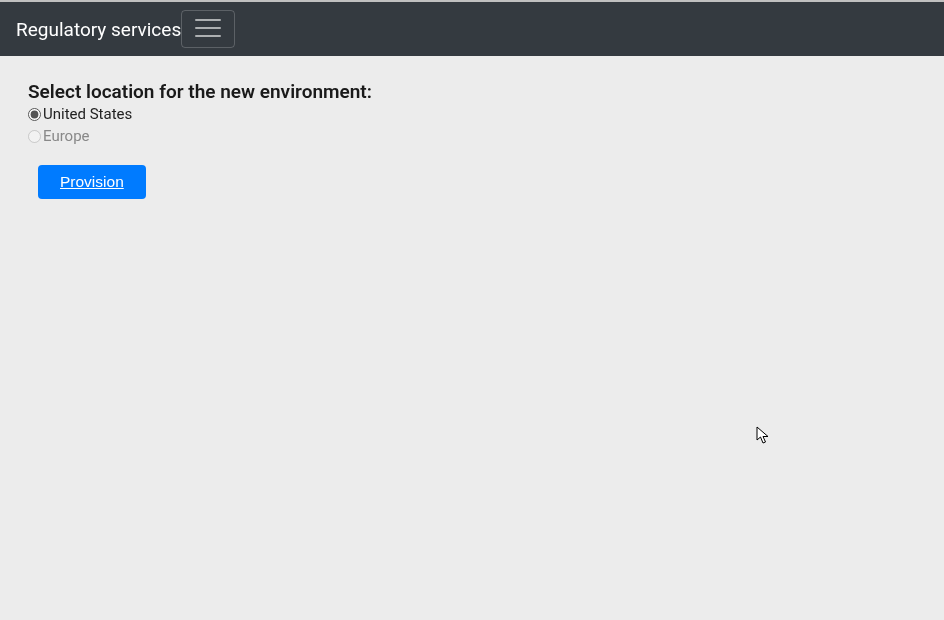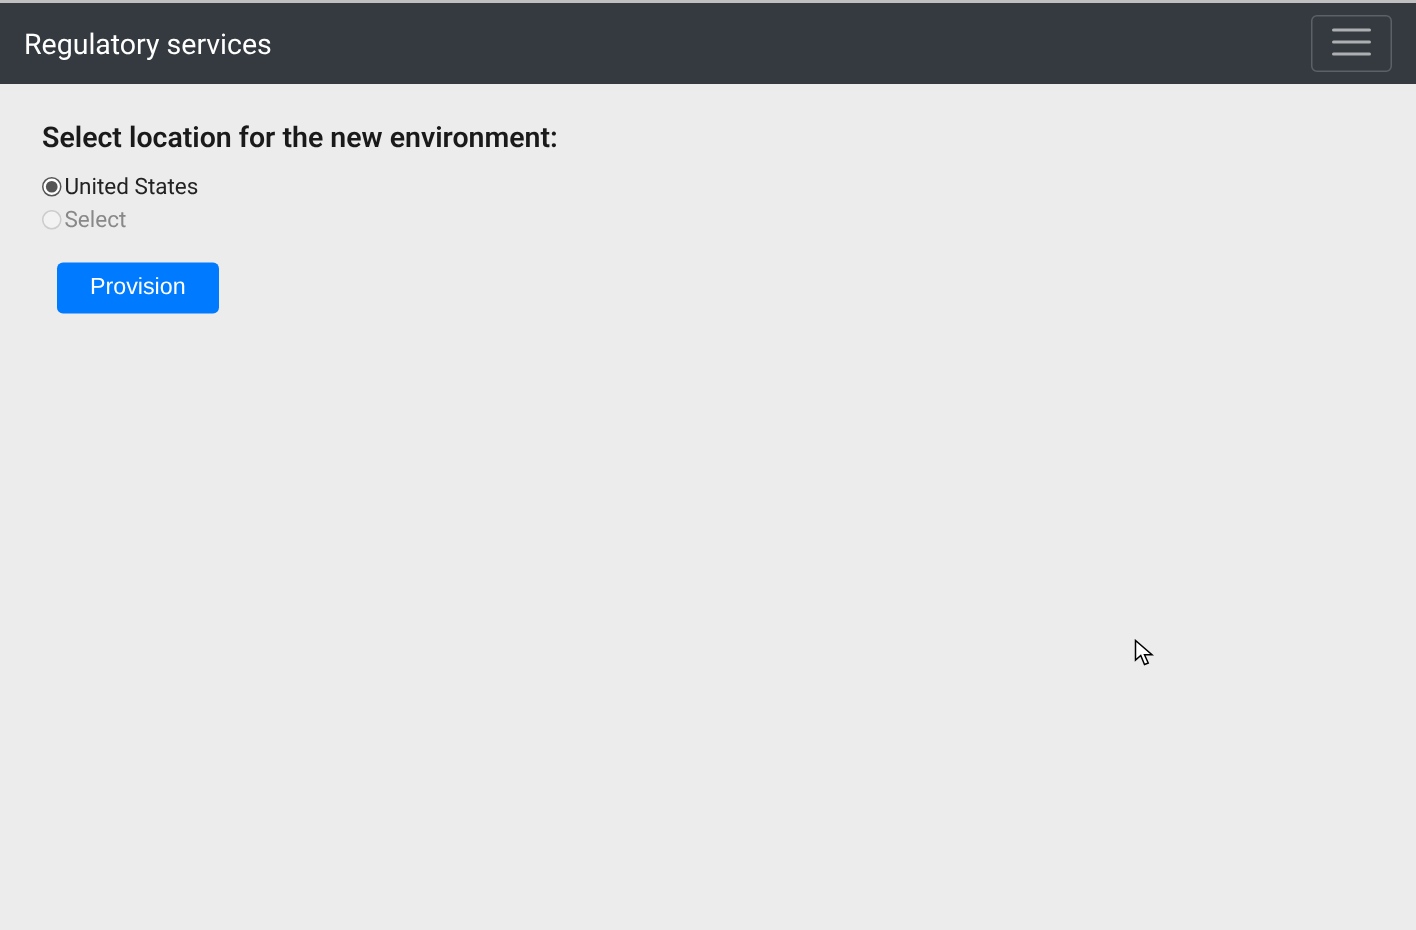--- a/index.html
+++ b/index.html
@@ -14,21 +14,20 @@
       height: 620px;
       overflow: hidden;
       position: relative;
       border-top: 2px solid #c0c0c0;
     }
     .navbar {
       background-color: #343a40;
       height: 54px;
       display: flex;
       align-items: center;
-      justify-content: space-between;
       padding: 0 16px;
     }
     .navbar-brand {
       color: #ffffff;
       font-size: 19px;
       font-weight: 400;
     }
     .navbar-toggler {
       background: transparent;
       border: 1px solid rgba(255,255,255,0.2);
@@ -49,21 +48,20 @@
       stroke-width: 2;
       stroke-linecap: round;
     }
     .content {
       padding: 24px 28px;
     }
     .heading {
       font-size: 19px;
       font-weight: 600;
       color: #1a1a1a;
-      margin-bottom: 10px;
     }
     .radio-group {
       margin-bottom: 18px;
     }
     .radio-row {
       display: flex;
       align-items: center;
       gap: 2px;
       padding: 2px 0;
       font-size: 15px;
@@ -78,20 +76,21 @@
     }
     .provision-button {
       margin-left: 10px;
       background-color: #007bff;
       color: #ffffff;
       border: none;
       border-radius: 4px;
       padding: 8px 22px;
       font-size: 15.5px;
       cursor: pointer;
+      text-decoration: underline;
     }
     .cursor {
       position: absolute;
       left: 756px;
       top: 424px;
       pointer-events: none;
     }
     .cursor svg {
       width: 16px;
       height: 20px;
@@ -116,21 +115,21 @@
 <div class="content">
   <div class="heading">Select location for the new environment:</div>
 
   <div class="radio-group">
     <label class="radio-row">
       <input type="radio" name="location" checked="" style="">
       <span>United States</span>
     </label>
     <label class="radio-row disabled">
       <input type="radio" name="location" disabled="" style="">
-      <span>Select</span>
+      <span>Europe</span>
     </label>
   </div>
 
   <button class="provision-button">Provision</button>
 </div>
 
 <div class="cursor">
   <svg viewBox="0 0 16 20">
     <path d="M1 1 L1 14 L4.5 11 L7 17 L9.5 16 L7 10.5 L12 10.5 Z" fill="#ffffff" stroke="#000000" stroke-width="1"></path>
   </svg>

